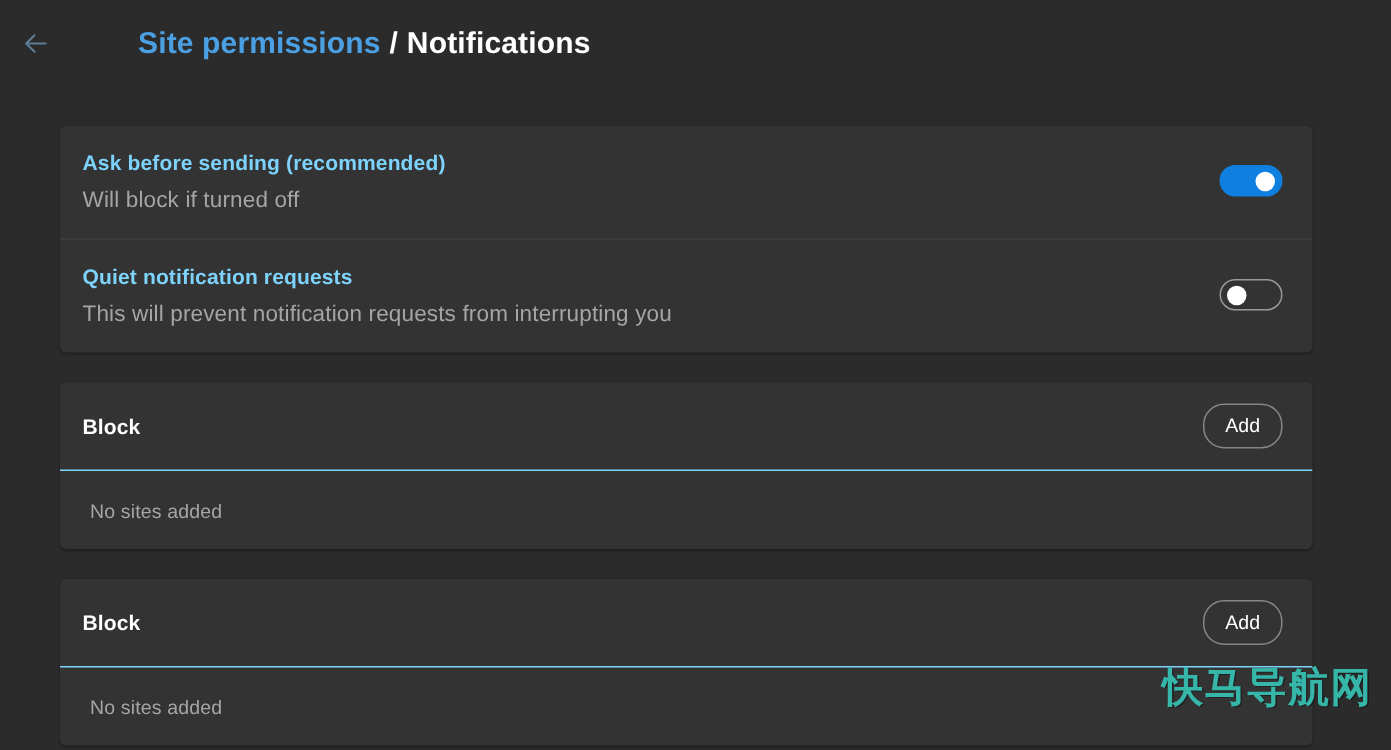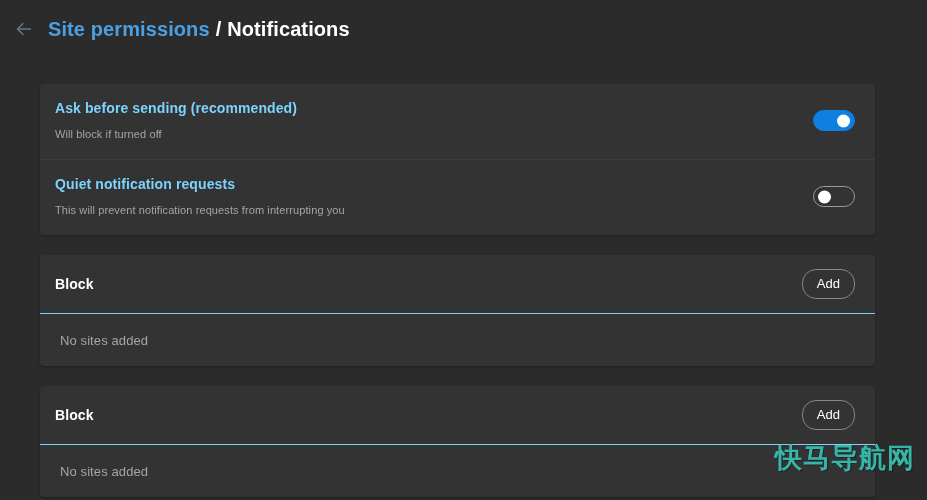--- a/index.html
+++ b/index.html
@@ -15,20 +15,21 @@
     position: relative;
   }
 
   
   .header {
     display: flex;
     align-items: center;
     height: 58px;
     padding-left: 8px;
     box-sizing: border-box;
+    gap: 44px;
   }
   .back-btn {
     width: 32px;
     height: 32px;
     display: flex;
     align-items: center;
     justify-content: center;
     flex: none;
     margin-right: 8px;
     border-radius: 4px;
@@ -87,21 +88,21 @@
   .setting-texts { display: flex; flex-direction: column; }
   .setting-title {
     color: #7dd3fc;
     font-size: 14px;
     font-weight: bold;
     line-height: 20px;
     letter-spacing: 0.1px;
   }
   .setting-desc {
     color: #a5a5a5;
-    font-size: 11px;
+    font-size: 15px;
     line-height: 18px;
     margin-top: 7px;
     letter-spacing: 0.1px;
   }
 
   
   .toggle {
     width: 42px;
     height: 21px;
     border-radius: 11px;

